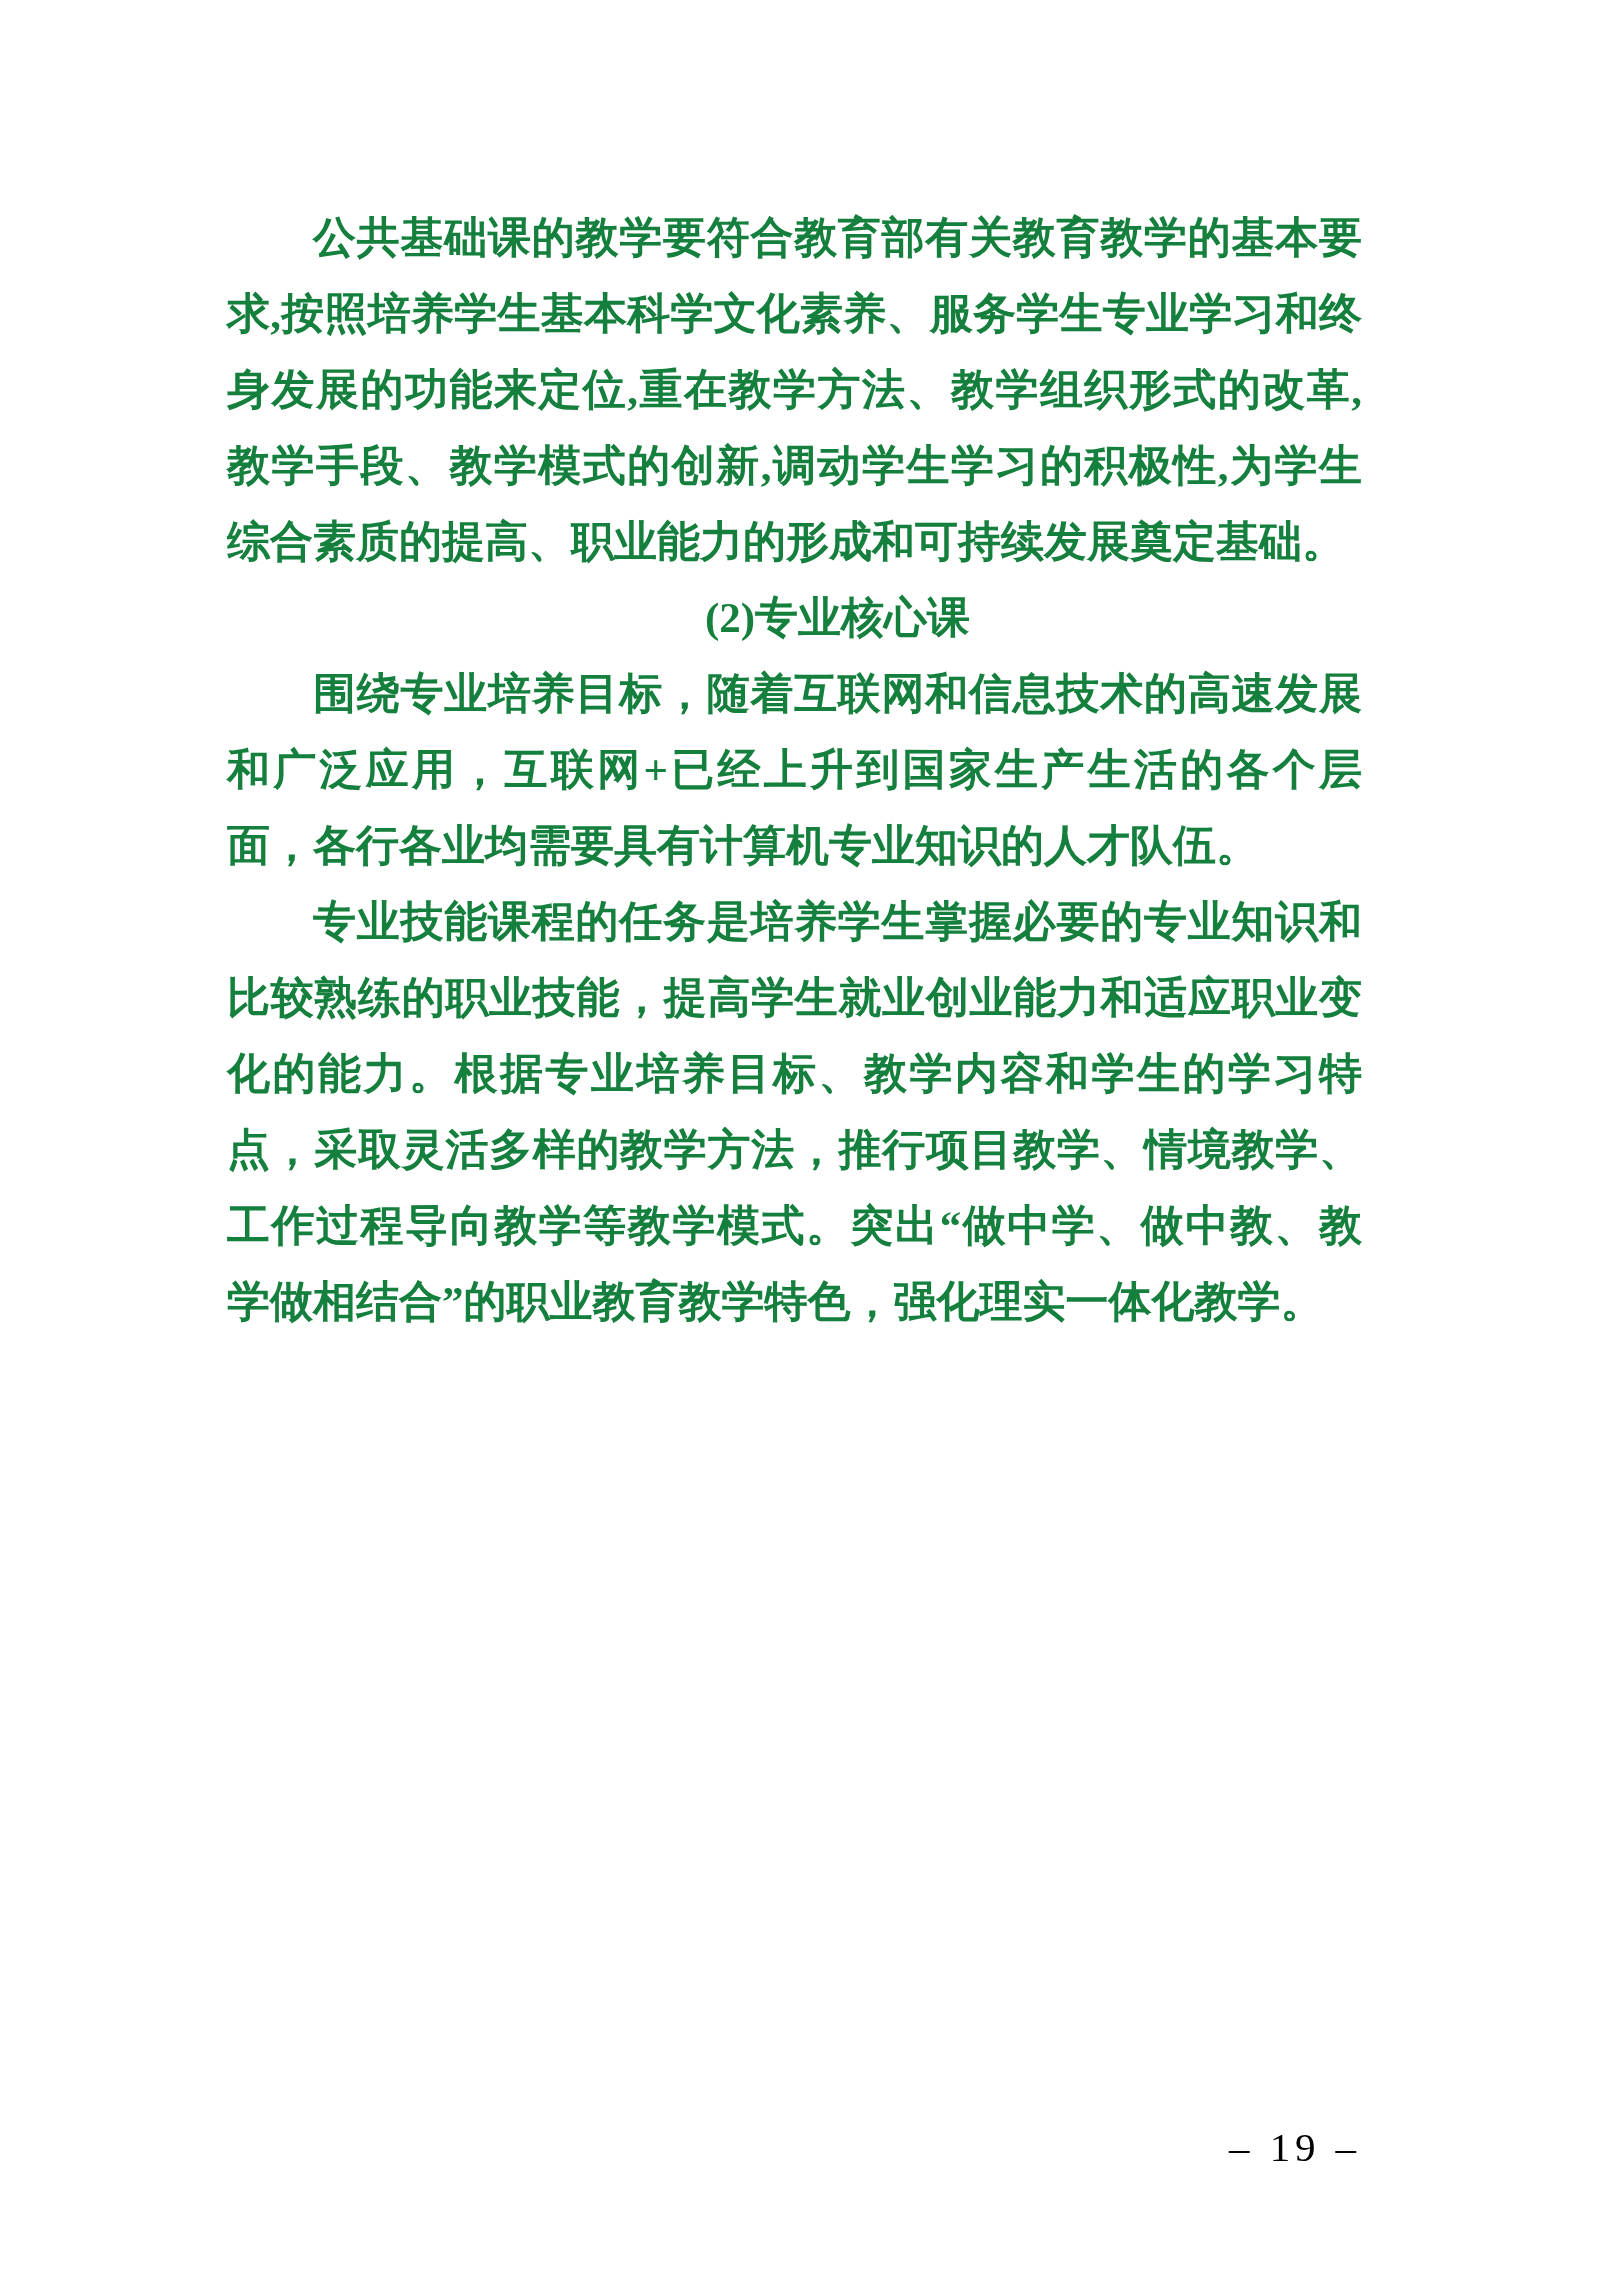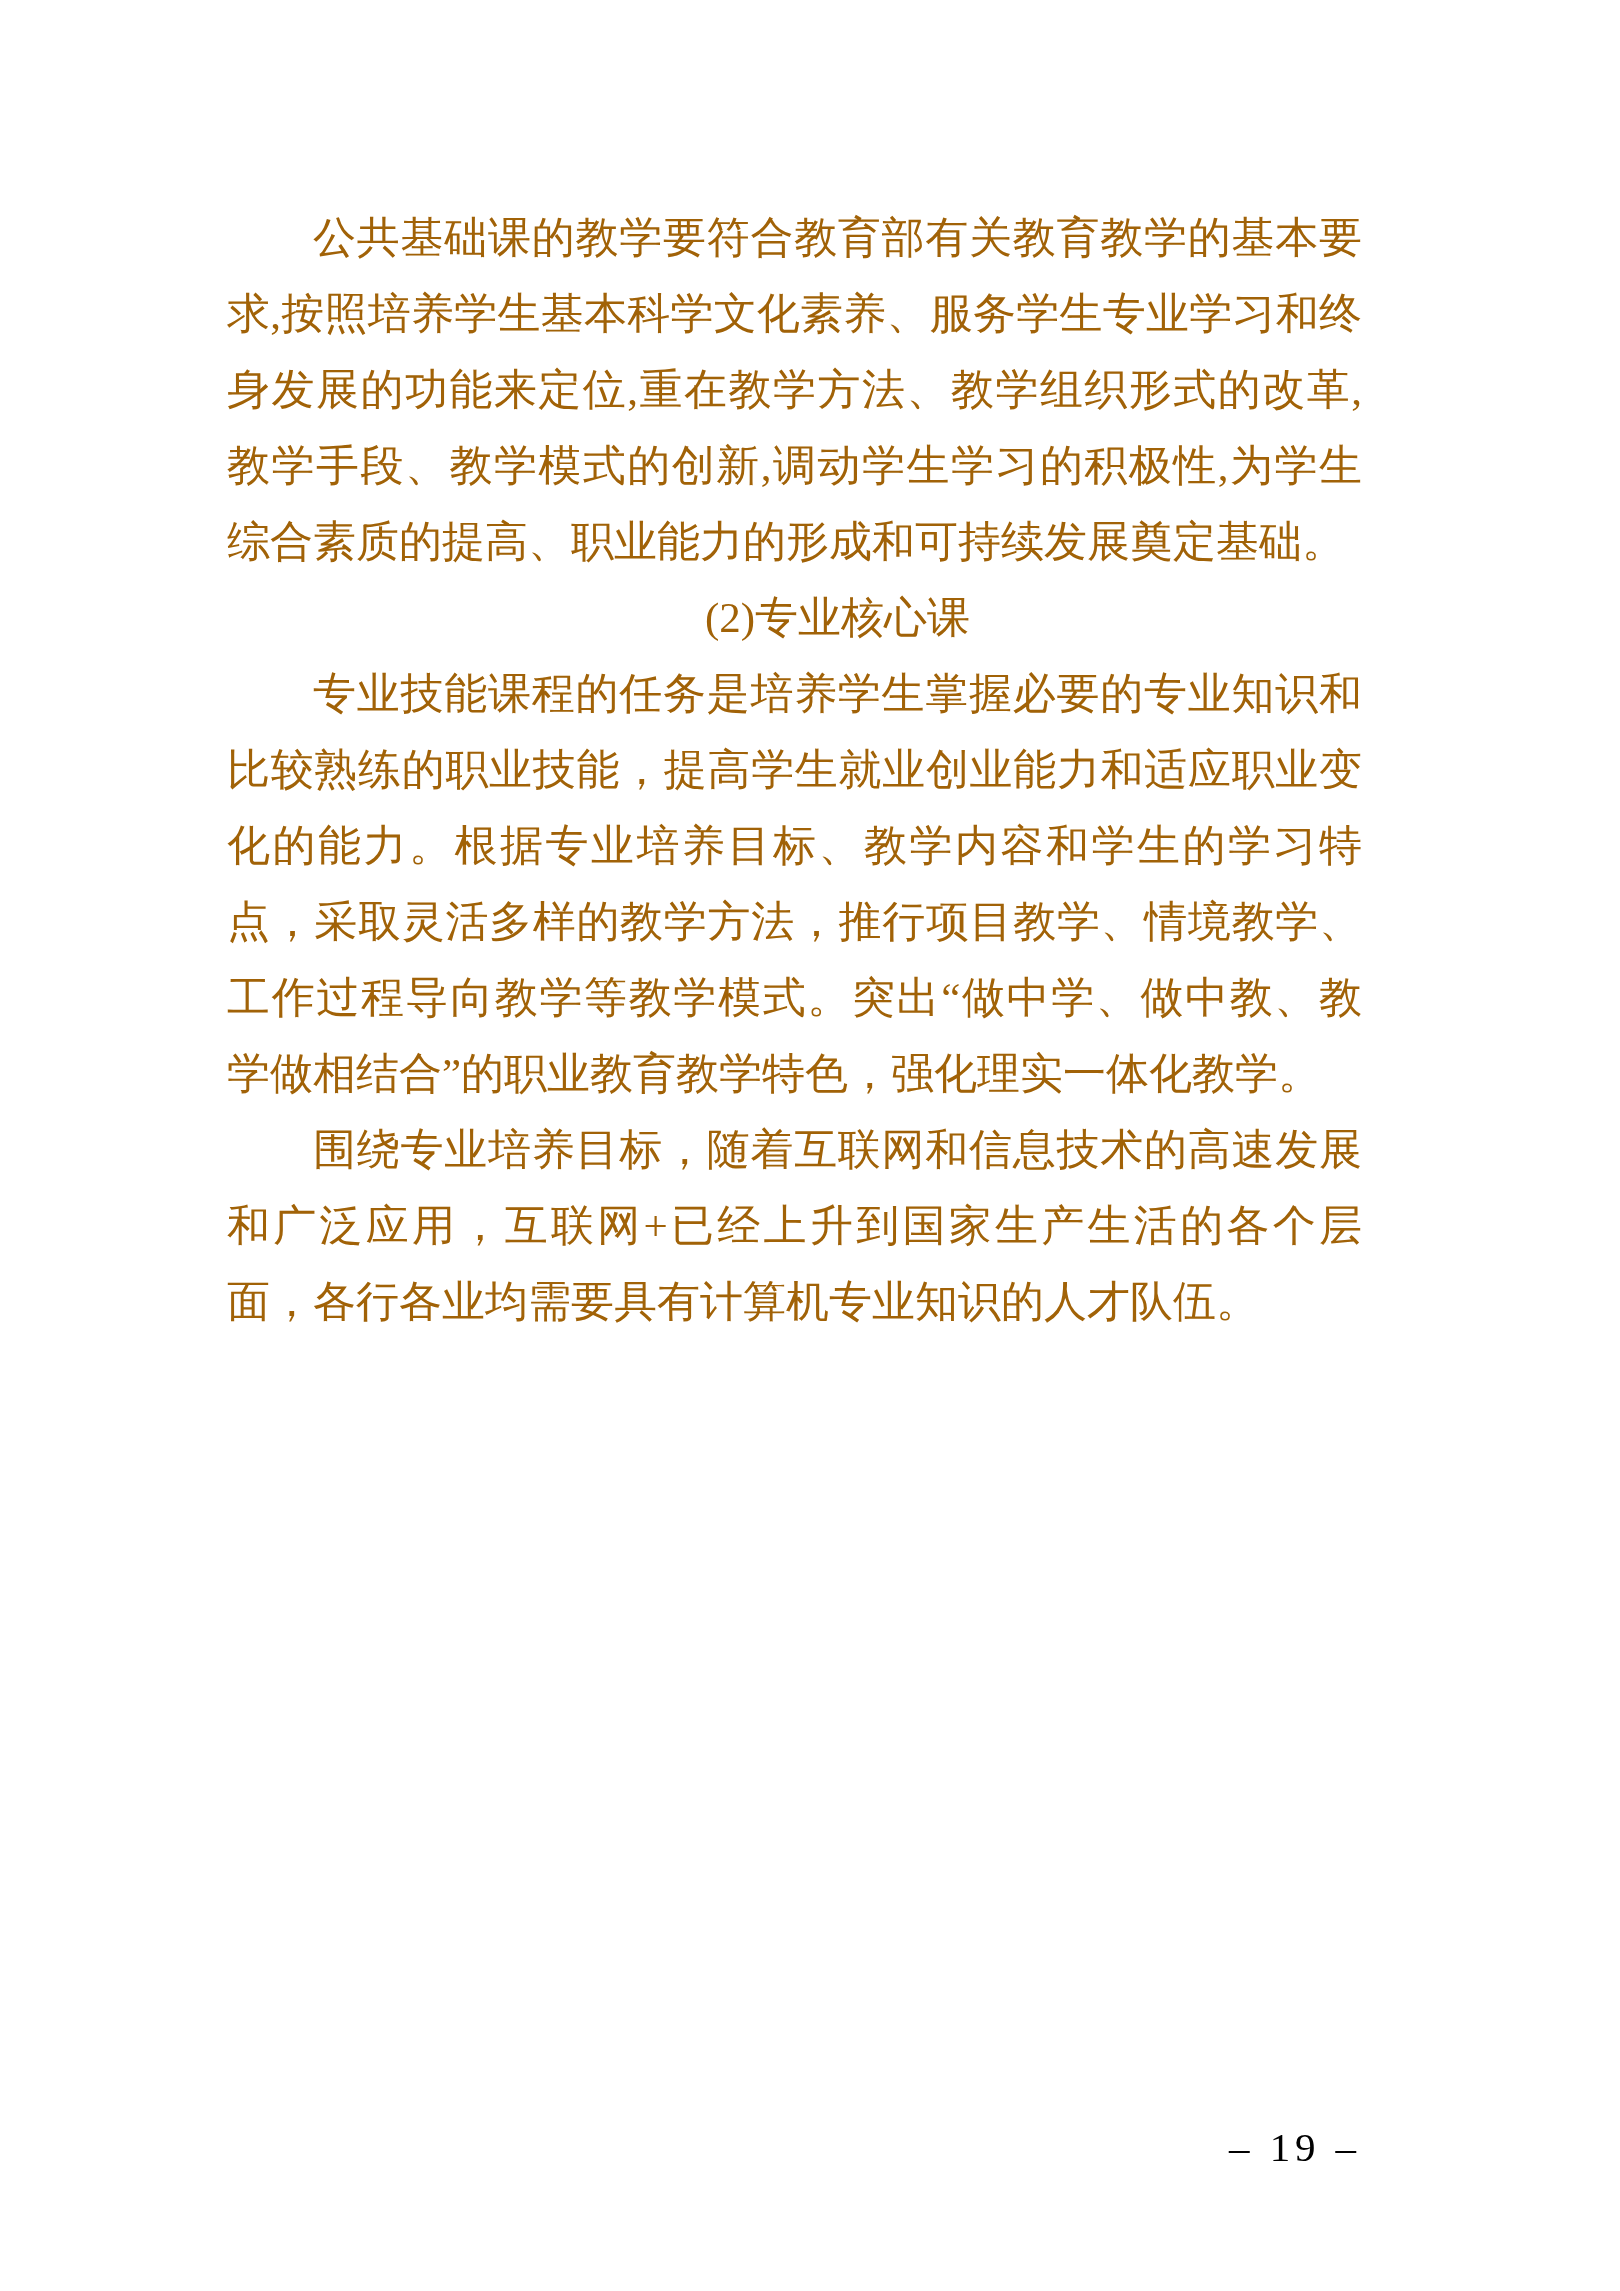--- a/index.html
+++ b/index.html
@@ -23,24 +23,24 @@
     position: absolute;
     left: 227px;
     top: 200px;
     width: 1135px;
     color: #000000;
   }
   .text-block p {
     margin: 0;
     font-size: 43px;
     line-height: 76px;
-    color: #a16207;
+    color: #15803d;
     text-align: justify;
     text-indent: 2em;
-    font-weight: normal;
+    font-weight: bold;
   }
   .text-block p.heading-para {
     text-align: center;
   }
   .heading-number {
     margin-right: 55px;
   }
   .page-number {
     position: absolute;
     top: 2123px;
@@ -53,23 +53,23 @@
 </head>
 <body>
 
 <div class="page">
   <div class="text-block">
 
     <p class="body-para">公共基础课的教学要符合教育部有关教育教学的基本要求,按照培养学生基本科学文化素养、服务学生专业学习和终身发展的功能来定位,重在教学方法、教学组织形式的改革,教学手段、教学模式的创新,调动学生学习的积极性,为学生综合素质的提高、职业能力的形成和可持续发展奠定基础。</p>
 
     <p class="heading-para">(2)专业核心课</p>
 
+    <p class="body-para">围绕专业培养目标，随着互联网和信息技术的高速发展和广泛应用，互联网+已经上升到国家生产生活的各个层面，各行各业均需要具有计算机专业知识的人才队伍。</p>
+
     <p class="body-para">专业技能课程的任务是培养学生掌握必要的专业知识和比较熟练的职业技能，提高学生就业创业能力和适应职业变化的能力。根据专业培养目标、教学内容和学生的学习特点，采取灵活多样的教学方法，推行项目教学、情境教学、工作过程导向教学等教学模式。突出“做中学、做中教、教学做相结合”的职业教育教学特色，强化理实一体化教学。</p>
-
-    <p class="body-para">围绕专业培养目标，随着互联网和信息技术的高速发展和广泛应用，互联网+已经上升到国家生产生活的各个层面，各行各业均需要具有计算机专业知识的人才队伍。</p>
 
 
 
   </div>
 
   <div class="page-number">– 19 –</div>
 </div>
 
 
 </body></html>

